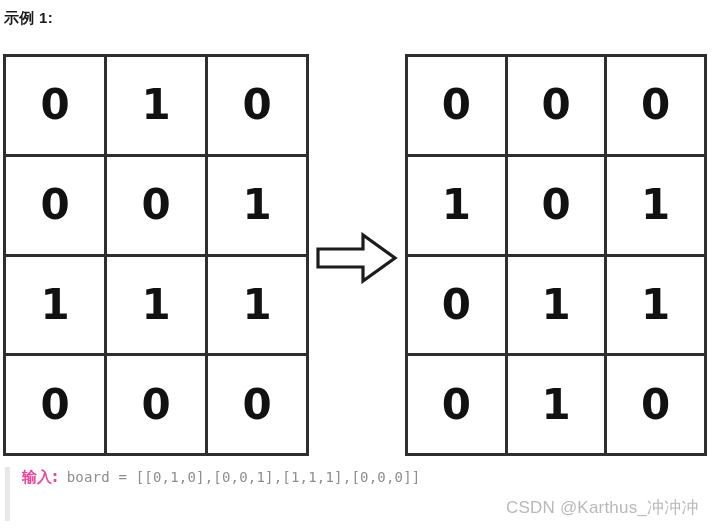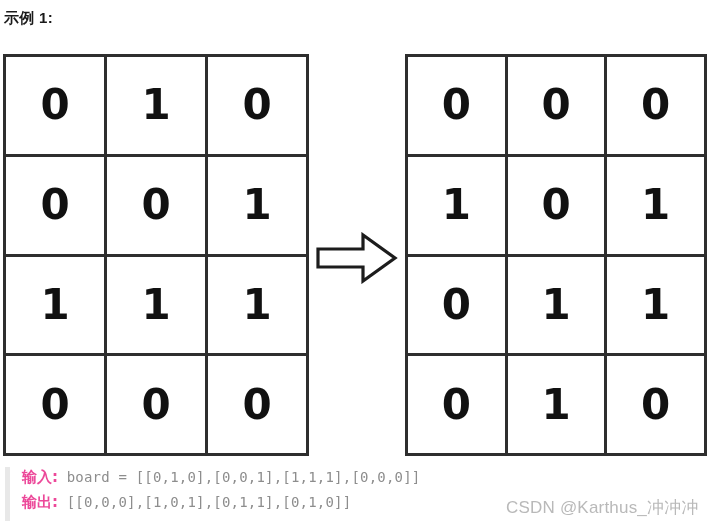--- a/index.html
+++ b/index.html
@@ -192,17 +192,16 @@
       <div class="grid-cell">0</div>
     </div>
   </div>
 
 </div>
 
 <div class="code-block">
   <div class="code-bar"></div>
   <div class="code-lines">
     <div class="code-line"><span class="code-label">输入:</span><span class="code-value"> board = [[0,1,0],[0,0,1],[1,1,1],[0,0,0]]</span></div>
-    <div class="code-line"><span class="code-label">输出:</span><span class="code-value"> [[0,0,0],[1,0,1],[0,1,1],[0,1,0]]</span></div>
   </div>
 </div>
 
 <div class="watermark">CSDN @Karthus_冲冲冲</div>
 
 </body></html>

